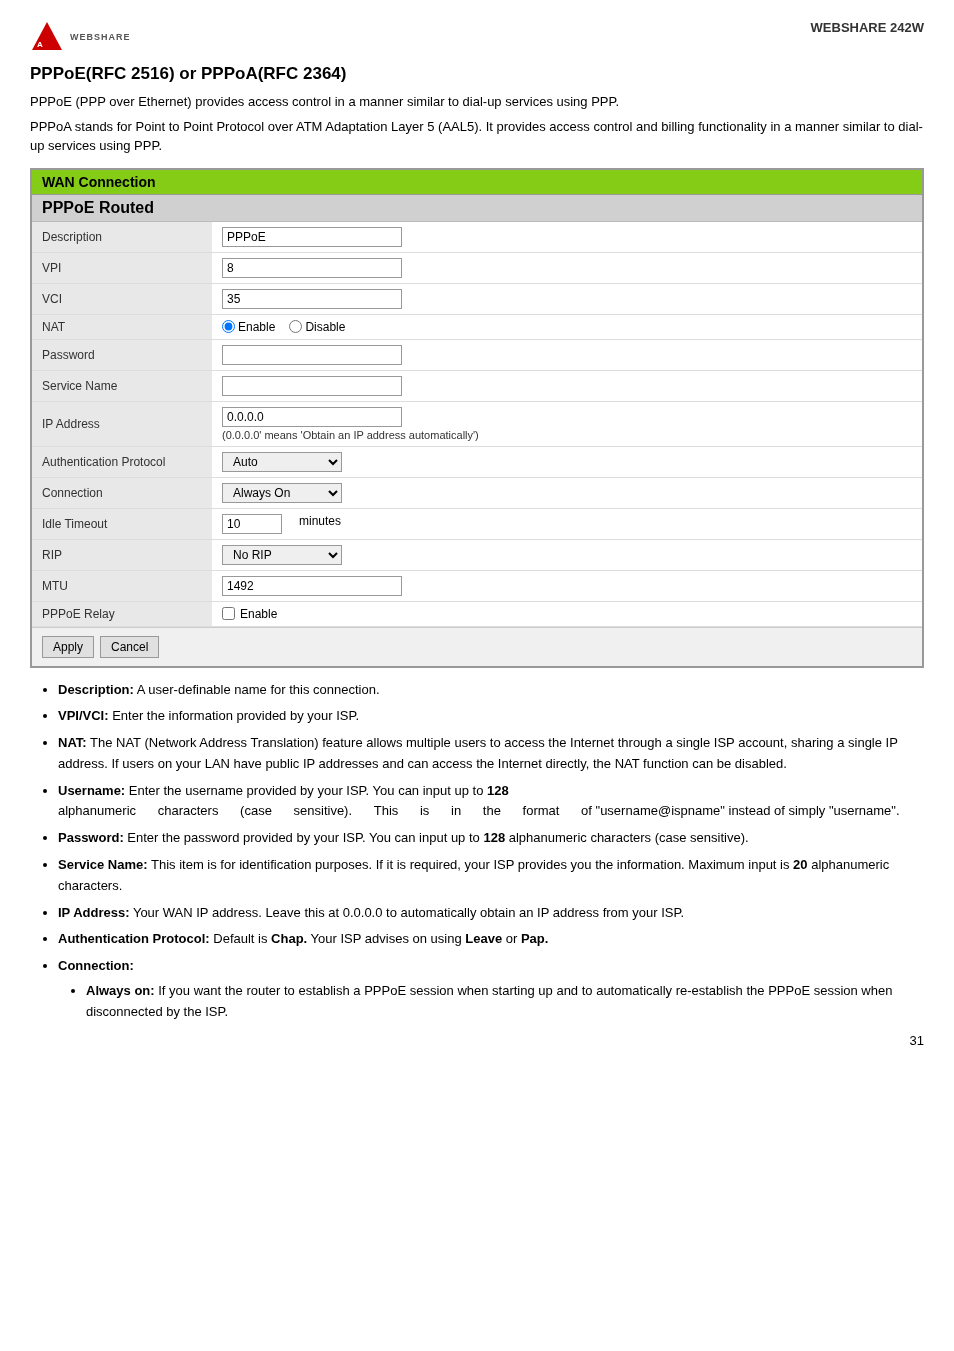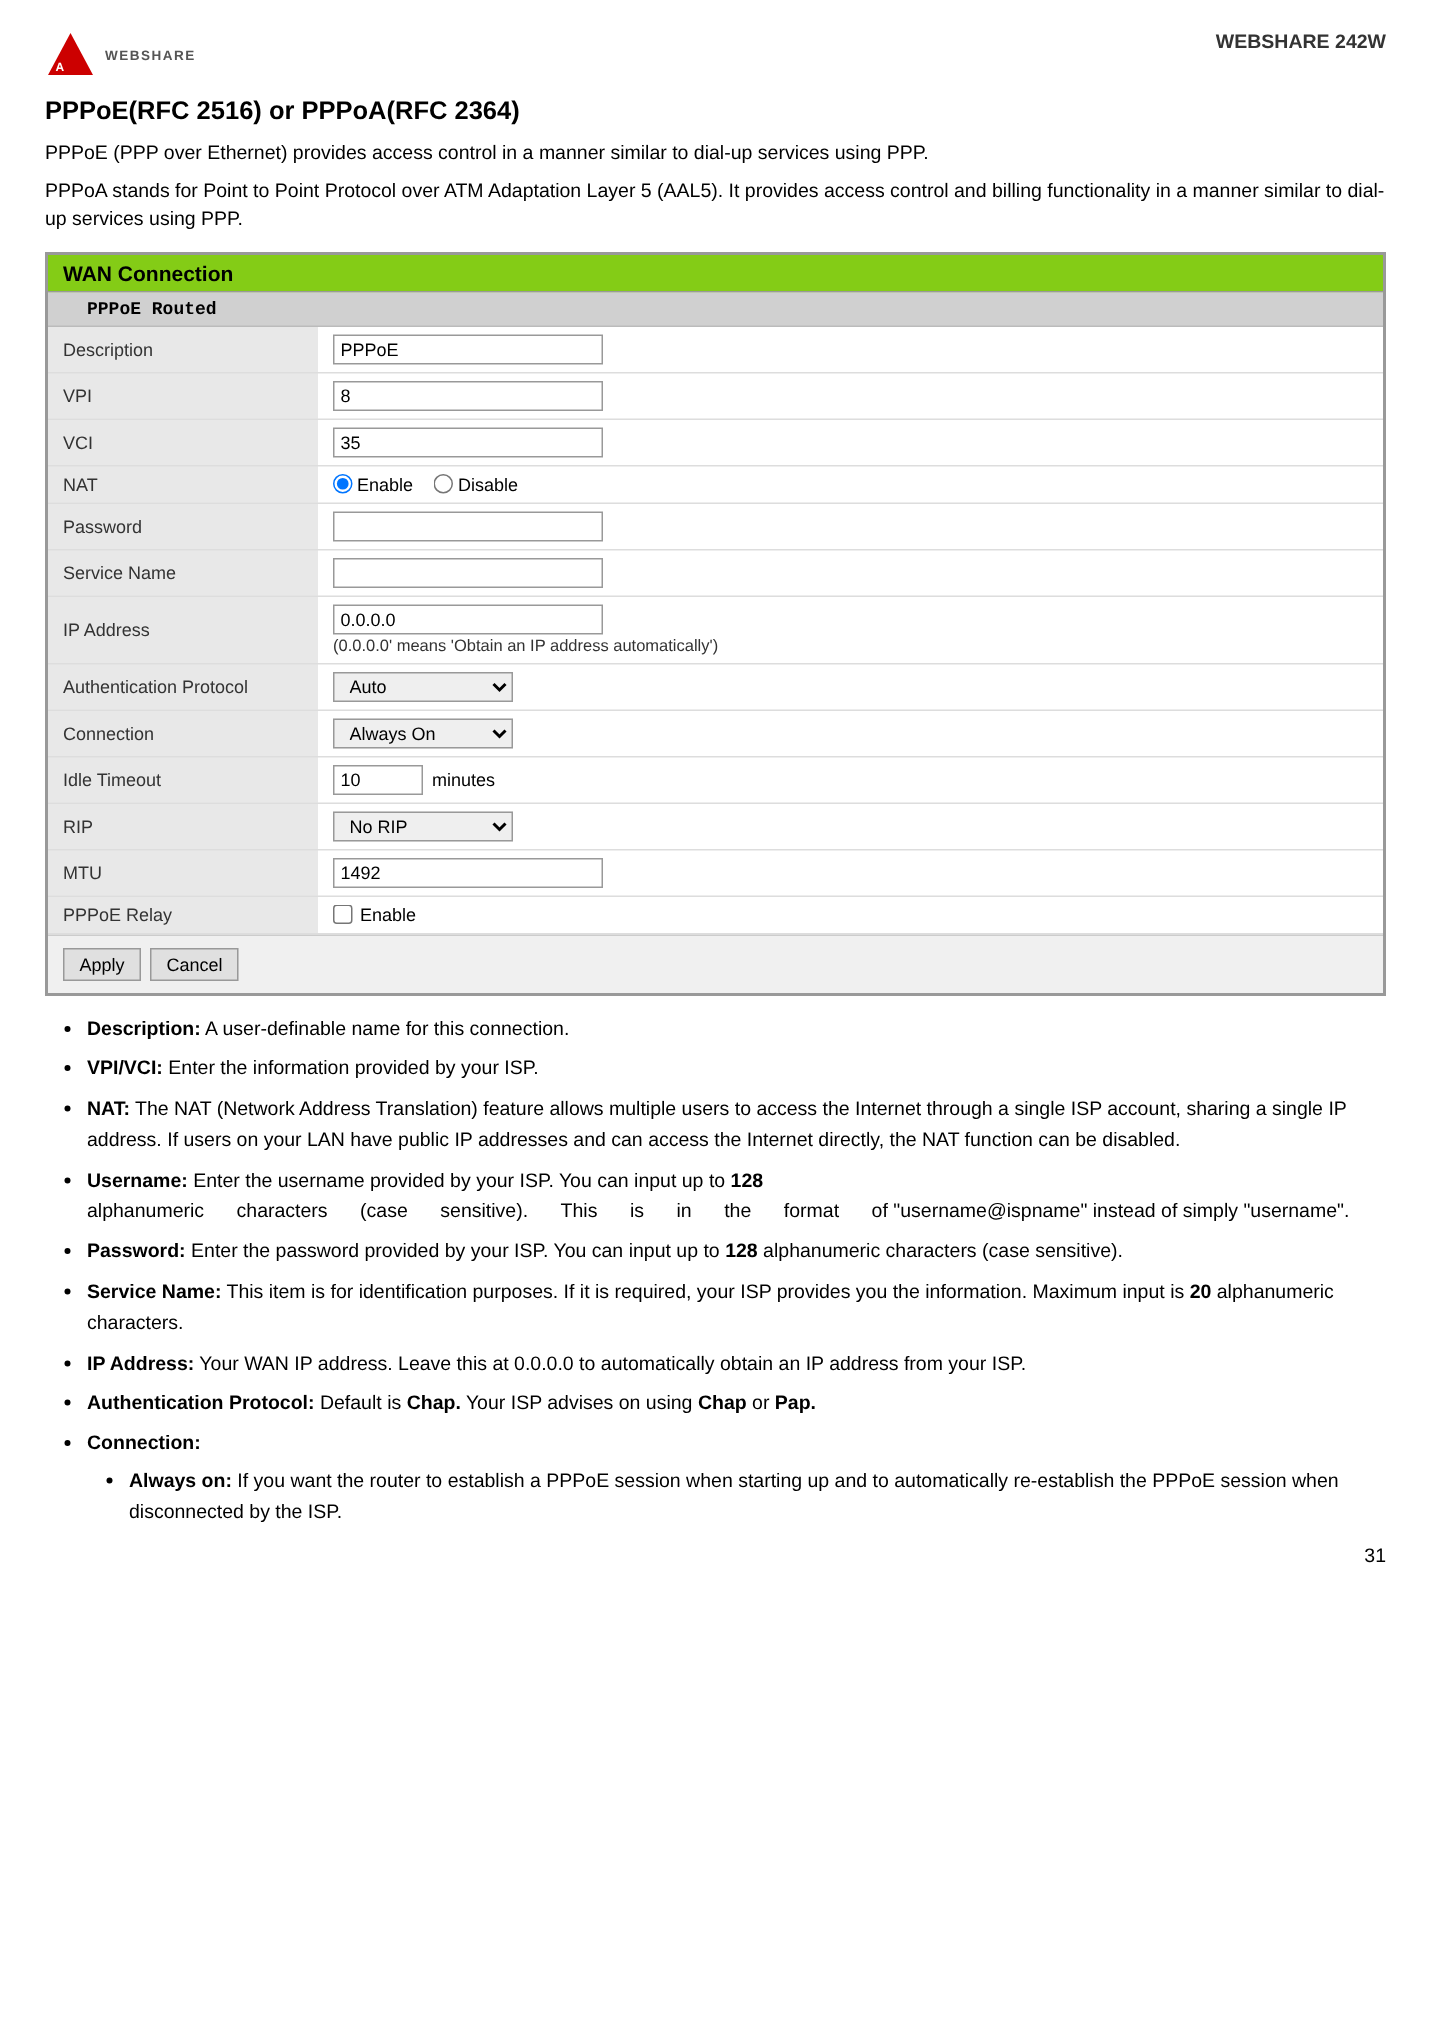--- a/index.html
+++ b/index.html
@@ -47,24 +47,23 @@
       background: #84cc16;
       font-size: 14px;
       font-weight: bold;
       padding: 4px 10px;
       color: #000;
       border-bottom: 1px solid #999;
     }
     .section-header {
       background: #d0d0d0;
       font-weight: bold;
-      font-size: 12px;
-      padding: 4px 26px;
+      font-size: 16px;
+      padding: 4px 10px;
       border-bottom: 1px solid #bbb;
-      font-family: Liberation Mono, monospace;
     }
     .form-table {
       width: 100%;
       border-collapse: collapse;
     }
     .form-table tr {
       border-bottom: 1px solid #ddd;
     }
     .form-table td {
       padding: 5px 10px;
@@ -108,22 +107,21 @@
       gap: 3px;
       font-size: 12px;
     }
     .ip-note {
       font-size: 11px;
       color: #333;
       margin-top: 2px;
     }
     .idle-row {
       display: flex;
-      align-items: center;
-      gap: 6px;
+      gap: 17px;
     }
     .idle-row input {
       width: 60px;
     }
     .idle-row span {
       font-size: 12px;
     }
     .checkbox-row {
       display: flex;
       align-items: center;
@@ -295,21 +293,21 @@
 
 <div class="desc-section">
   <ul>
     <li><strong>Description:</strong> A user-definable name for this connection.</li>
     <li><strong>VPI/VCI:</strong> Enter the information provided by your ISP.</li>
     <li><strong>NAT:</strong> The NAT (Network Address Translation) feature allows multiple users to access the Internet through a single ISP account, sharing a single IP address. If users on your LAN have public IP addresses and can access the Internet directly, the NAT function can be disabled.</li>
     <li><strong>Username:</strong> Enter the username provided by your ISP. You can input up to <strong>128</strong> alphanumeric&nbsp;&nbsp;&nbsp;&nbsp;&nbsp;&nbsp;characters&nbsp;&nbsp;&nbsp;&nbsp;&nbsp;&nbsp;(case&nbsp;&nbsp;&nbsp;&nbsp;&nbsp;&nbsp;sensitive).&nbsp;&nbsp;&nbsp;&nbsp;&nbsp;&nbsp;This&nbsp;&nbsp;&nbsp;&nbsp;&nbsp;&nbsp;is&nbsp;&nbsp;&nbsp;&nbsp;&nbsp;&nbsp;in&nbsp;&nbsp;&nbsp;&nbsp;&nbsp;&nbsp;the&nbsp;&nbsp;&nbsp;&nbsp;&nbsp;&nbsp;format&nbsp;&nbsp;&nbsp;&nbsp;&nbsp;&nbsp;of "username@ispname" instead of simply "username".</li>
     <li><strong>Password:</strong> Enter the password provided by your ISP. You can input up to <strong>128</strong> alphanumeric characters (case sensitive).</li>
     <li><strong>Service Name:</strong> This item is for identification purposes. If it is required, your ISP provides you the information. Maximum input is <strong>20</strong> alphanumeric characters.</li>
     <li><strong>IP Address:</strong> Your WAN IP address. Leave this at 0.0.0.0 to automatically obtain an IP address from your ISP.</li>
-    <li><strong>Authentication Protocol:</strong> Default is <strong>Chap.</strong> Your ISP advises on using <strong>Chap</strong> or <strong>Pap.</strong></li>
+    <li><strong>Authentication Protocol:</strong> Default is <strong>Chap.</strong> Your ISP advises on using <strong>Leave</strong> or <strong>Pap.</strong></li>
     <li><strong>Connection:</strong>
       <ul>
         <li><strong>Always on:</strong> If you want the router to establish a PPPoE session when starting up and to automatically re-establish the PPPoE session when disconnected by the ISP.</li>
       </ul>
     </li>
   </ul>
 </div>
 
 <div style="text-align:right;margin-top:10px;">31</div>
 

